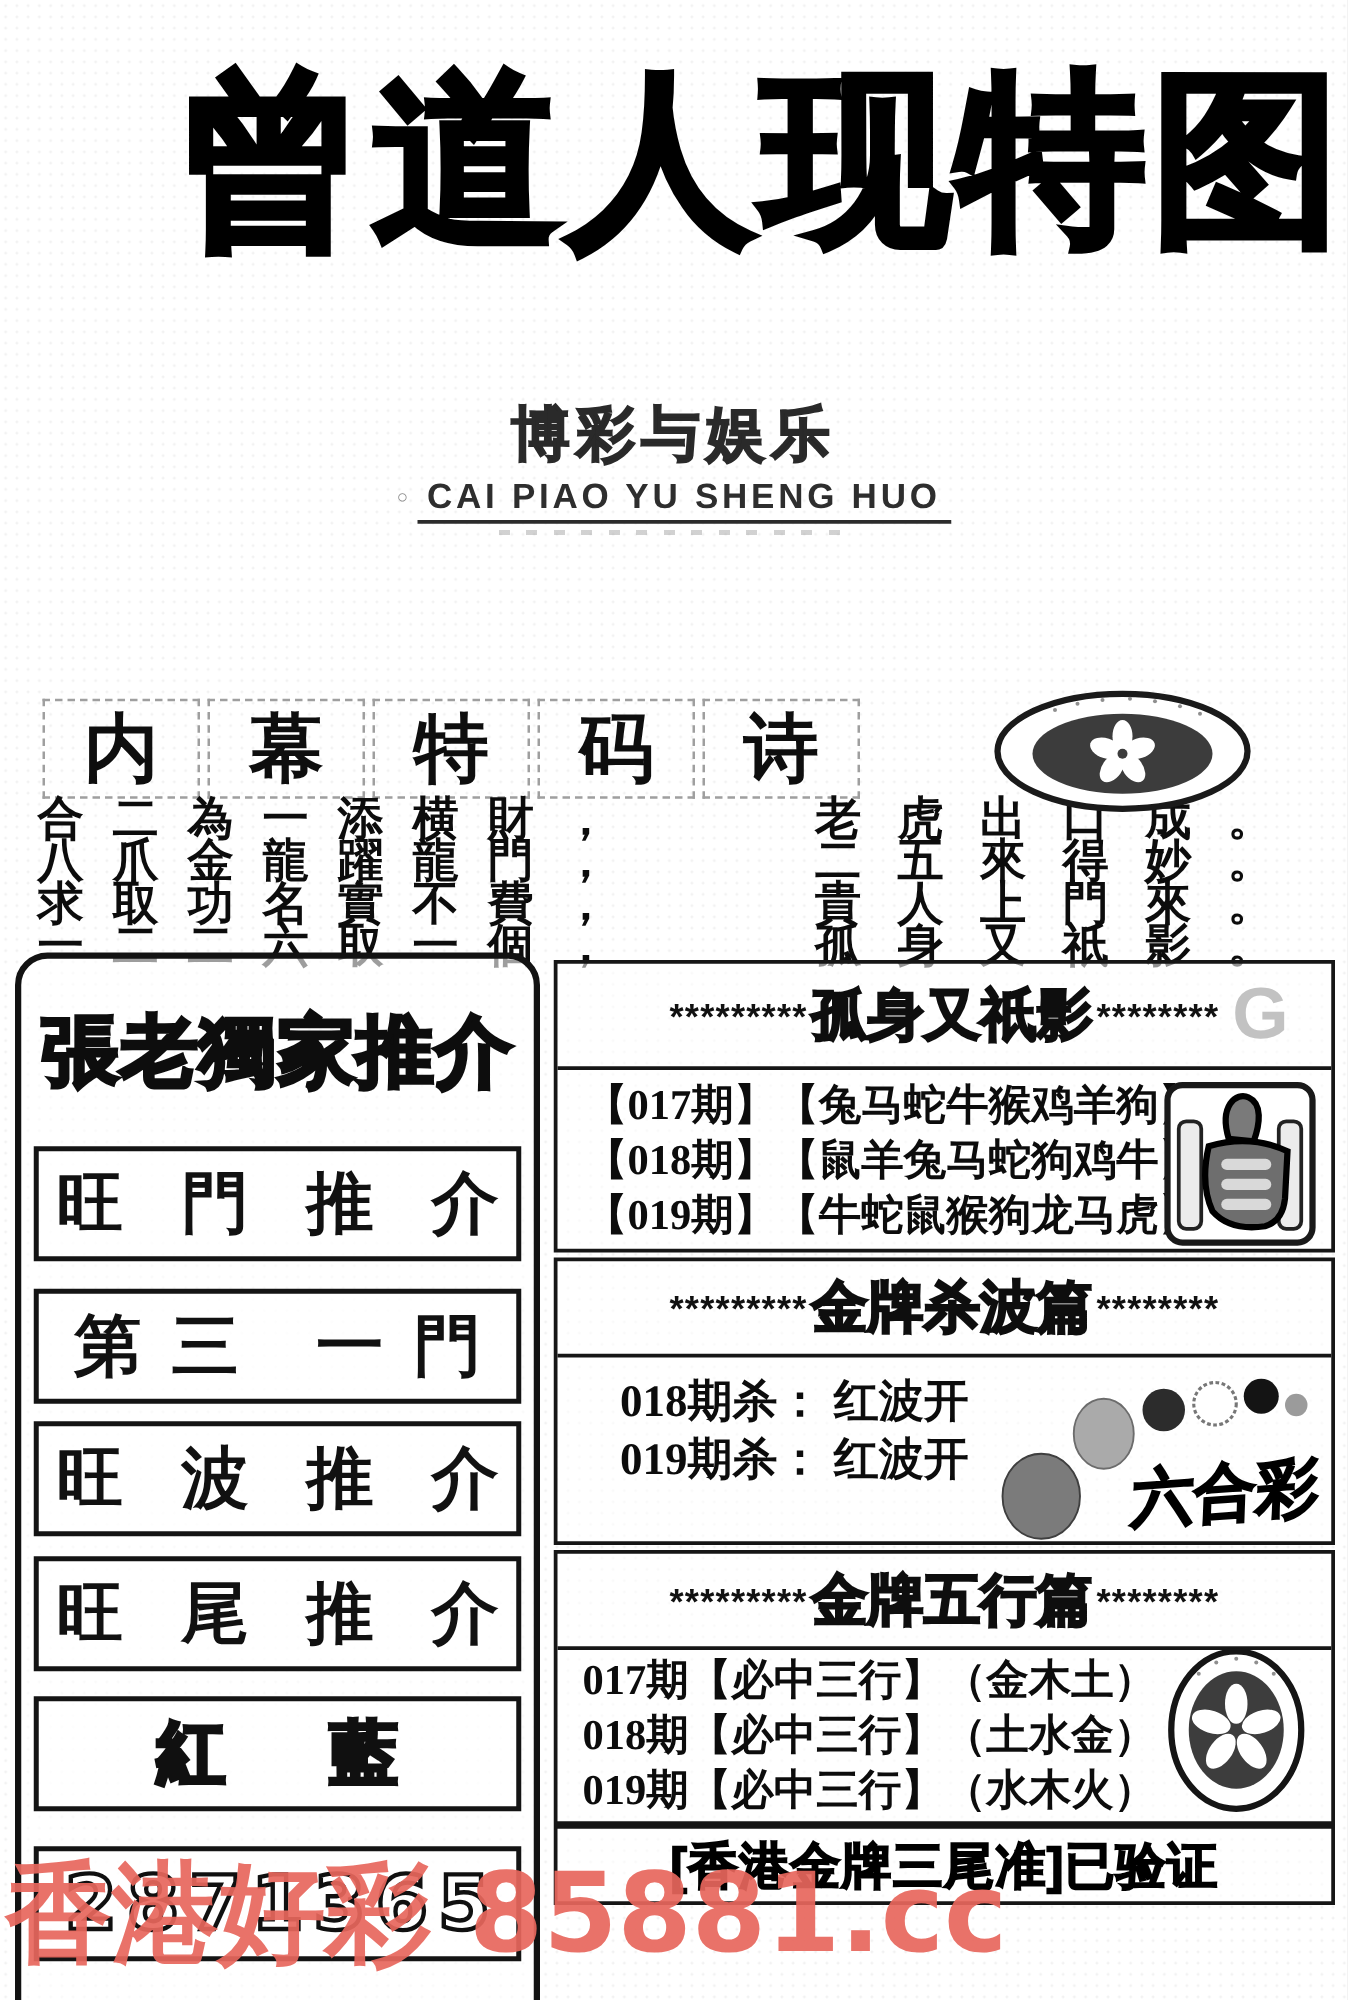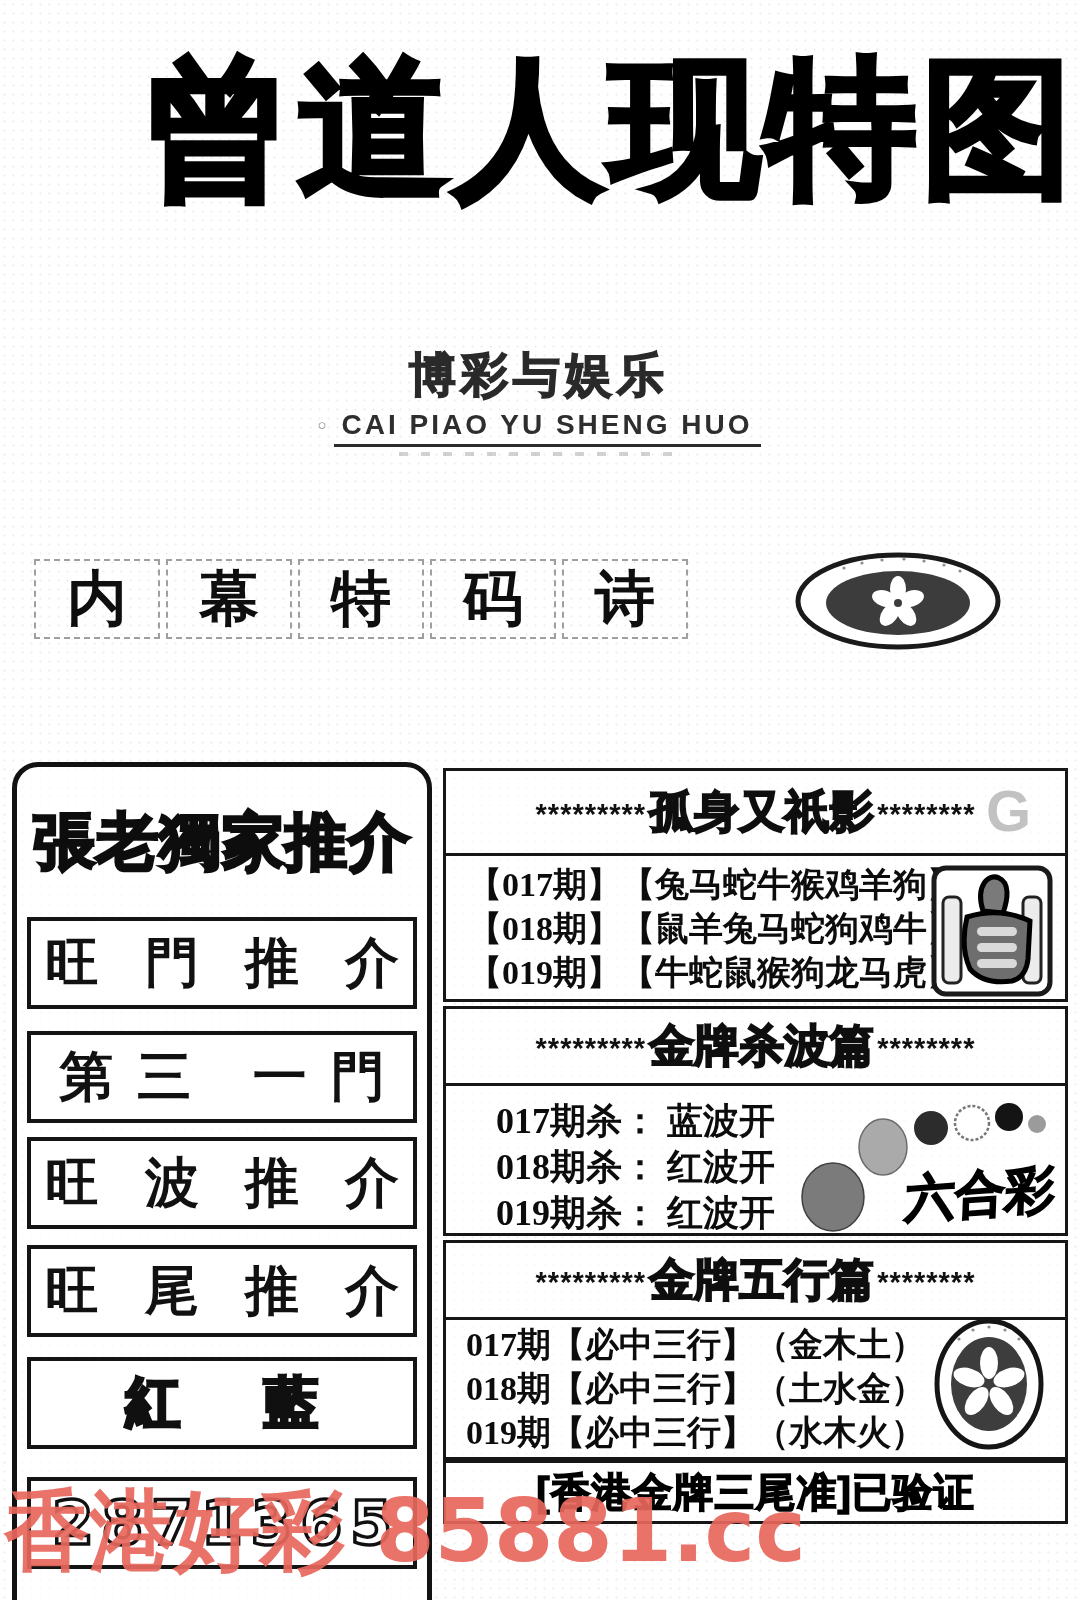--- a/index.html
+++ b/index.html
@@ -14,21 +14,21 @@
   }
   
   .title{
     position:absolute;top:22px;left:0;width:100%;height:212px;line-height:212px;
     text-align:right;font-size:150px;font-weight:900;letter-spacing:6px;
     -webkit-text-stroke:5px #000;color:#000;
     font-family:"DejaVu Sans","Liberation Sans",sans-serif;
   }
   
   .logo{position:absolute;top:316px;left:0;width:100%;text-align:center;}
-  .logo-main{font-size:47px;font-weight:900;letter-spacing:5px;color:#272727;margin-top:28px;-webkit-text-stroke:1.5px #2a2a2a;}
+  .logo-main{font-size:47px;font-weight:900;letter-spacing:5px;color:#272727;-webkit-text-stroke:1.5px #2a2a2a;}
   .logo-sub-row{margin-top:2px;}
   .logo-circle{font-size:15px;color:#8a8a8a;vertical-align:4px;margin-right:7px;}
   .logo-sub{
     display:inline-block;font-size:28px;font-weight:800;letter-spacing:3px;color:#2e2e2e;
     border-bottom:3px solid #2c2c2c;padding:0 8px 3px;
   }
   .logo-smudge{
     width:280px;height:4px;margin:5px auto 0;opacity:.45;
     background:repeating-linear-gradient(90deg,#9a9a9a 0 9px,transparent 9px 22px);
   }
@@ -158,20 +158,38 @@
       <circle cx="52" cy="18" r="1.6"></circle>
         <circle cx="70" cy="13" r="1.6"></circle>
         <circle cx="90" cy="10" r="1.6"></circle>
       <circle cx="112" cy="9" r="1.6"></circle>
         <circle cx="132" cy="11" r="1.6"></circle>
         <circle cx="152" cy="15" r="1.6"></circle>
       <circle cx="168" cy="21" r="1.6"></circle>
     </g>
   </svg>
 
+  <div class="poem-lines">
+    <div class="poem-line">
+      <span class="pl-left">合二為一添横財，</span>
+      <span class="pl-right">老虎出口成。</span>
+    </div>
+    <div class="poem-line">
+      <span class="pl-left">八爪金龍躍龍門，</span>
+      <span class="pl-right">二五來得妙。</span>
+    </div>
+    <div class="poem-line">
+      <span class="pl-left">求取功名實不費，</span>
+      <span class="pl-right">貴人上門來。</span>
+    </div>
+    <div class="poem-line">
+      <span class="pl-left">一二二六取一個，</span>
+      <span class="pl-right">孤身又祇影。</span>
+    </div>
+  </div>
 
   <div class="left-panel">
     <div class="lp-header">張老獨家推介</div>
     <div class="lp-box gap1">
       <span>旺門推介</span>
     </div>
     <div class="lp-box gap2 tight">
       <span>第三 一門</span>
     </div>
     <div class="lp-box gap3">
@@ -212,21 +230,20 @@
     </svg>
   </div>
 
   <div class="sec sec-b" style="top:1006px;height:230px;">
     <div class="sec-head">
       <span class="stars">*********</span>
       <span class="sec-title">金牌杀波篇</span>
       <span class="stars">********</span>
     </div>
     <div class="sec-rows">
-      <div>017期杀： 蓝波开</div>
       <div>018期杀： 红波开</div>
       <div>019期杀： 红波开</div>
     </div>
     <svg class="balls-wrap" viewBox="0 0 330 152">
       <ellipse cx="92" cy="110" rx="31" ry="34" fill="#7b7b7b" stroke="#3f3f3f" stroke-width="1.5"></ellipse>
       <ellipse cx="142" cy="60" rx="24" ry="28" fill="#aaaaaa" stroke="#6c6c6c" stroke-width="1.5"></ellipse>
       <circle cx="190" cy="41" r="17" fill="#2c2c2c"></circle>
       <circle cx="231" cy="36" r="17" fill="#ffffff" stroke="#777777" stroke-width="2.5" stroke-dasharray="3 2"></circle>
       <circle cx="268" cy="30" r="14" fill="#141414"></circle>
       <circle cx="296" cy="37" r="9" fill="#9b9b9b"></circle>

